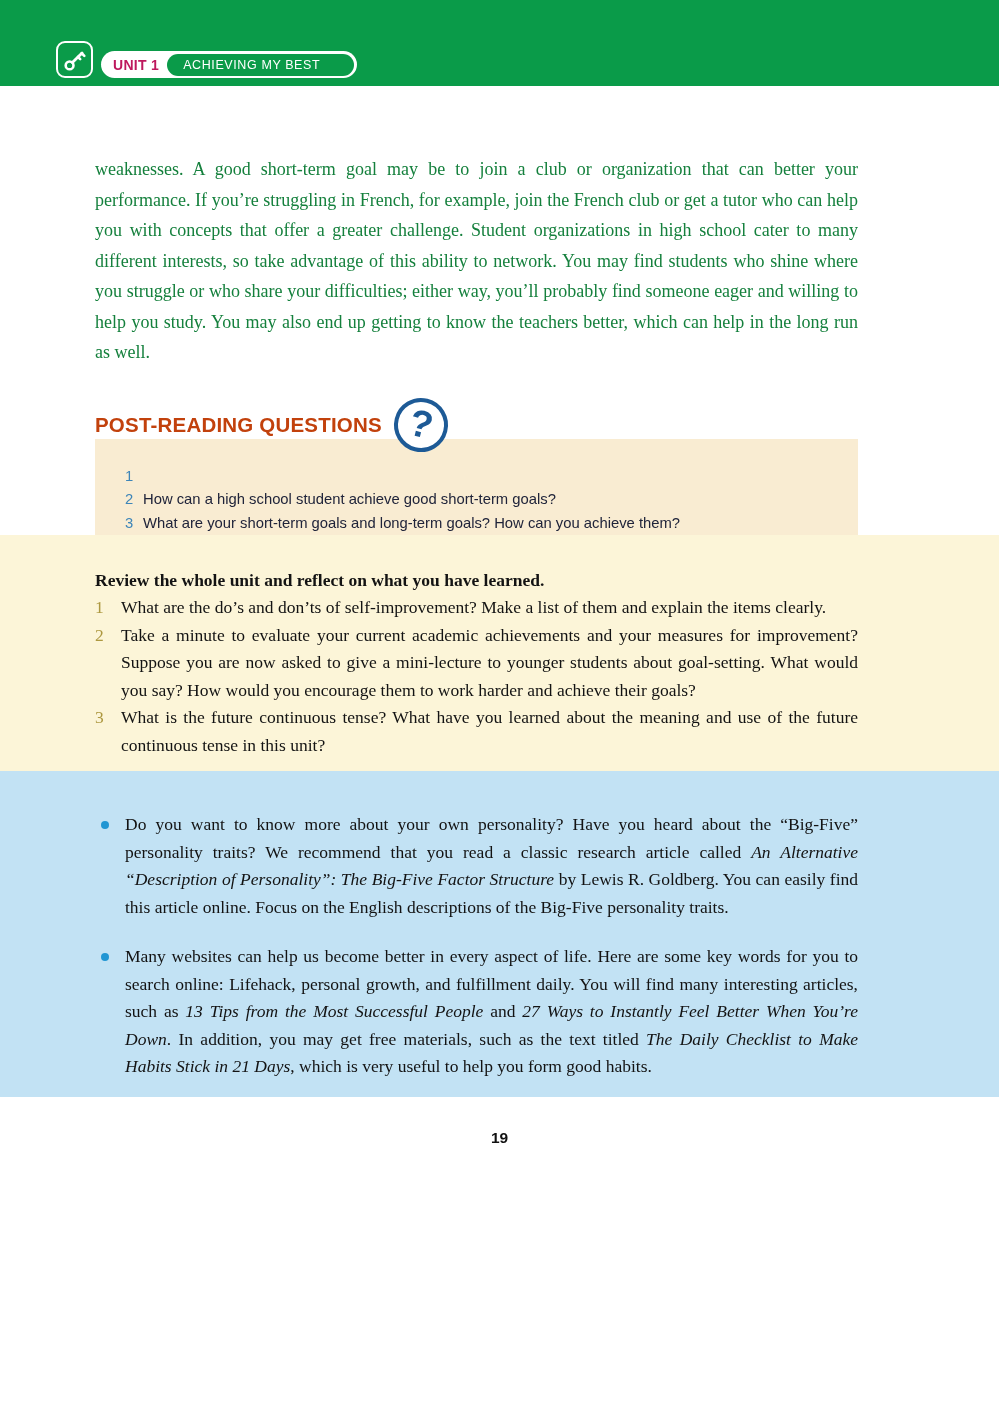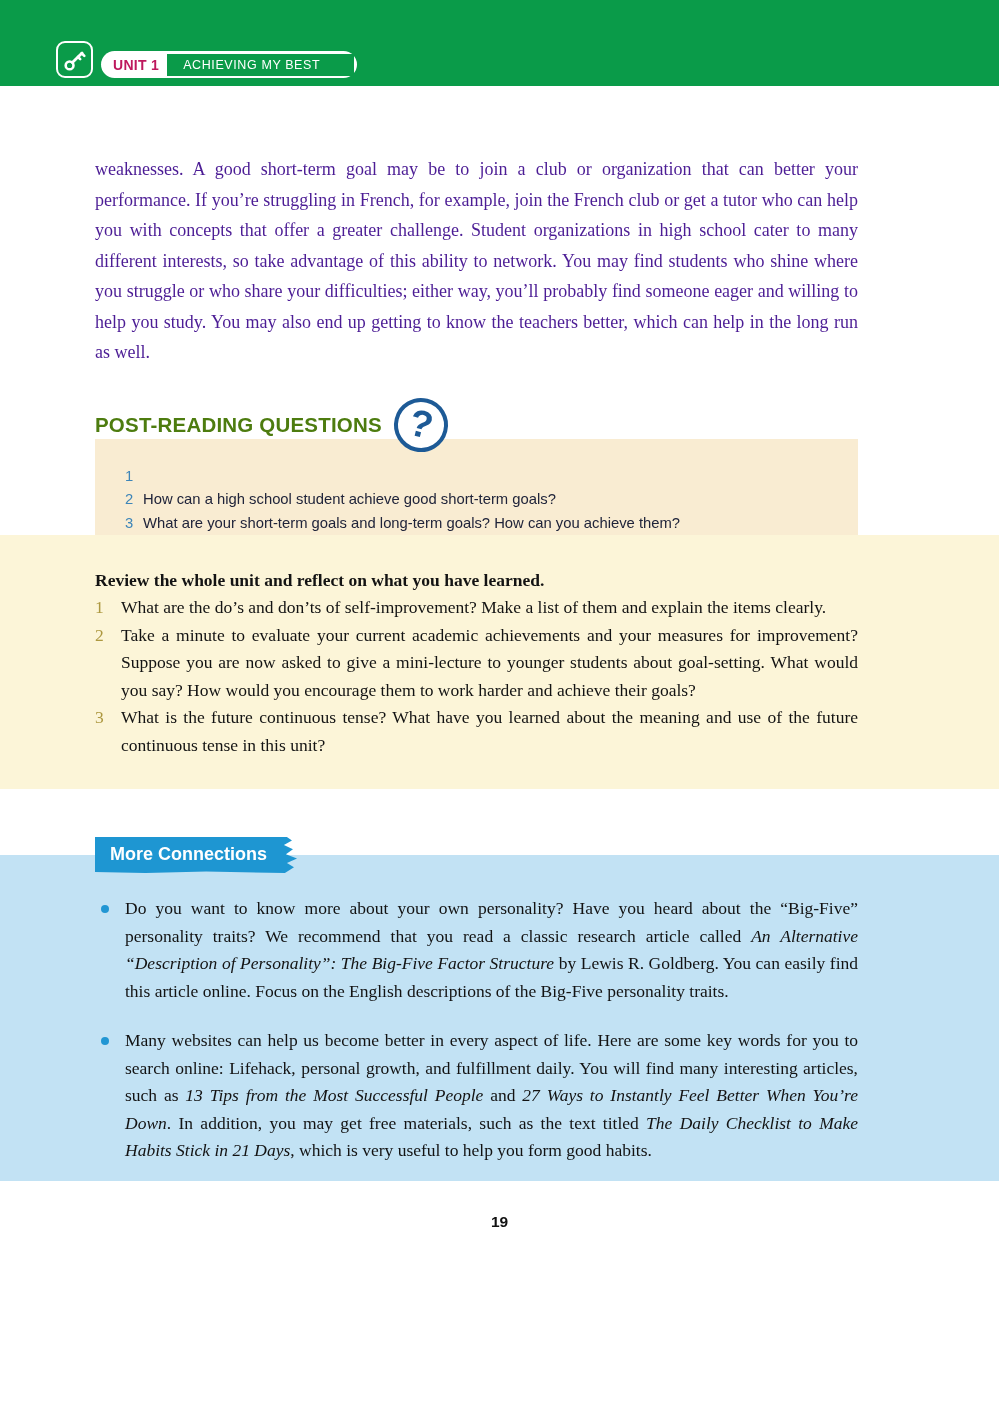--- a/index.html
+++ b/index.html
@@ -21,45 +21,45 @@
   }
   .unit-pill {
     background: #ffffff; border-radius: 14px; height: 27px;
     display: flex; align-items: center; padding: 2px 3px 2px 12px; gap: 8px;
   }
   .unit-label {
     font-family: "Liberation Sans", sans-serif; font-weight: bold;
     color: #be185d; font-size: 14px; letter-spacing: .3px;
   }
   .unit-title-badge {
-    background: #0a9b49; border-radius: 0; height: 22px;
+    background: #0a9b49; border-radius: 11px; height: 22px;
     display: flex; align-items: center; padding: 0 34px 0 16px;
   }
   .unit-title-badge span {
     font-family: "Liberation Sans", sans-serif; color: #ffffff;
     font-size: 12.5px; letter-spacing: .6px;
   }
 
   
   .col { margin-left: 95px; width: 763px; }
 
   
   .body-par {
     margin-top: 68px; font-size: 18px; line-height: 30.5px;
-    text-align: justify; color: #4c1d95;
+    text-align: justify; color: #15803d;
   }
 
   
   .pr-head {
     margin-top: 28px; display: flex; align-items: center; gap: 12px;
     position: relative; z-index: 2; height: 58px; margin-bottom: -15px;
   }
   .pr-head h2 {
     font-family: "Liberation Sans", sans-serif; font-weight: bold;
-    font-size: 20.5px; color: #4d7c0f; letter-spacing: .2px;
+    font-size: 20.5px; color: #c2410c; letter-spacing: .2px;
   }
   .q-icon {
     width: 54px; height: 54px; border-radius: 50%;
     background: #ffffff; border: 4px solid #1d5a96;
     display: flex; align-items: center; justify-content: center;
     transform: rotate(14deg); box-shadow: inset 0 0 0 2px #ffffff;
   }
   .q-icon span {
     font-family: "Liberation Sans", sans-serif; font-weight: bold;
     font-size: 38px; color: #1d5a96; line-height: 1; margin-top: -3px;
@@ -171,23 +171,20 @@
         <span class="n-num">2</span>
         <span class="n-text">Take a minute to evaluate your current academic achievements and your measures for improvement? Suppose you are now asked to give a mini-lecture to younger students about goal-setting. What would you say? How would you encourage them to work harder and achieve their goals?</span>
       </div>
       <div class="n-row">
         <span class="n-num">3</span>
         <span class="n-text">What is the future continuous tense? What have you learned about the meaning and use of the future continuous tense in this unit?</span>
       </div>
     </div>
   </section>
 
-  <div class="ribbon-row second">
-    <span class="ribbon blue">More Connections</span>
-  </div>
   <section class="section-blue">
     <div class="col">
       <div class="b-row">
         <span class="b-dot"></span>
         <span class="b-text"><span>Do you want to know more about your own personality? Have you heard about the “Big-Five” personality traits? We recommend that you read a classic research article called </span><span class="it">An Alternative “Description of Personality”: The Big-Five Factor Structure</span><span> by Lewis R. Goldberg. You can easily find this article online. Focus on the English descriptions of the Big-Five personality traits.</span></span>
       </div>
       <div class="b-row">
         <span class="b-dot"></span>
         <span class="b-text"><span>Many websites can help us become better in every aspect of life. Here are some key words for you to search online: Lifehack, personal growth, and fulfillment daily. You will find many interesting articles, such as </span><span class="it">13 Tips from the Most Successful People</span><span> and </span><span class="it">27 Ways to Instantly Feel Better When You’re Down</span><span>. In addition, you may get free materials, such as the text titled </span><span class="it">The Daily Checklist to Make Habits Stick in 21 Days</span><span>, which is very useful to help you form good habits.</span></span>
       </div>

